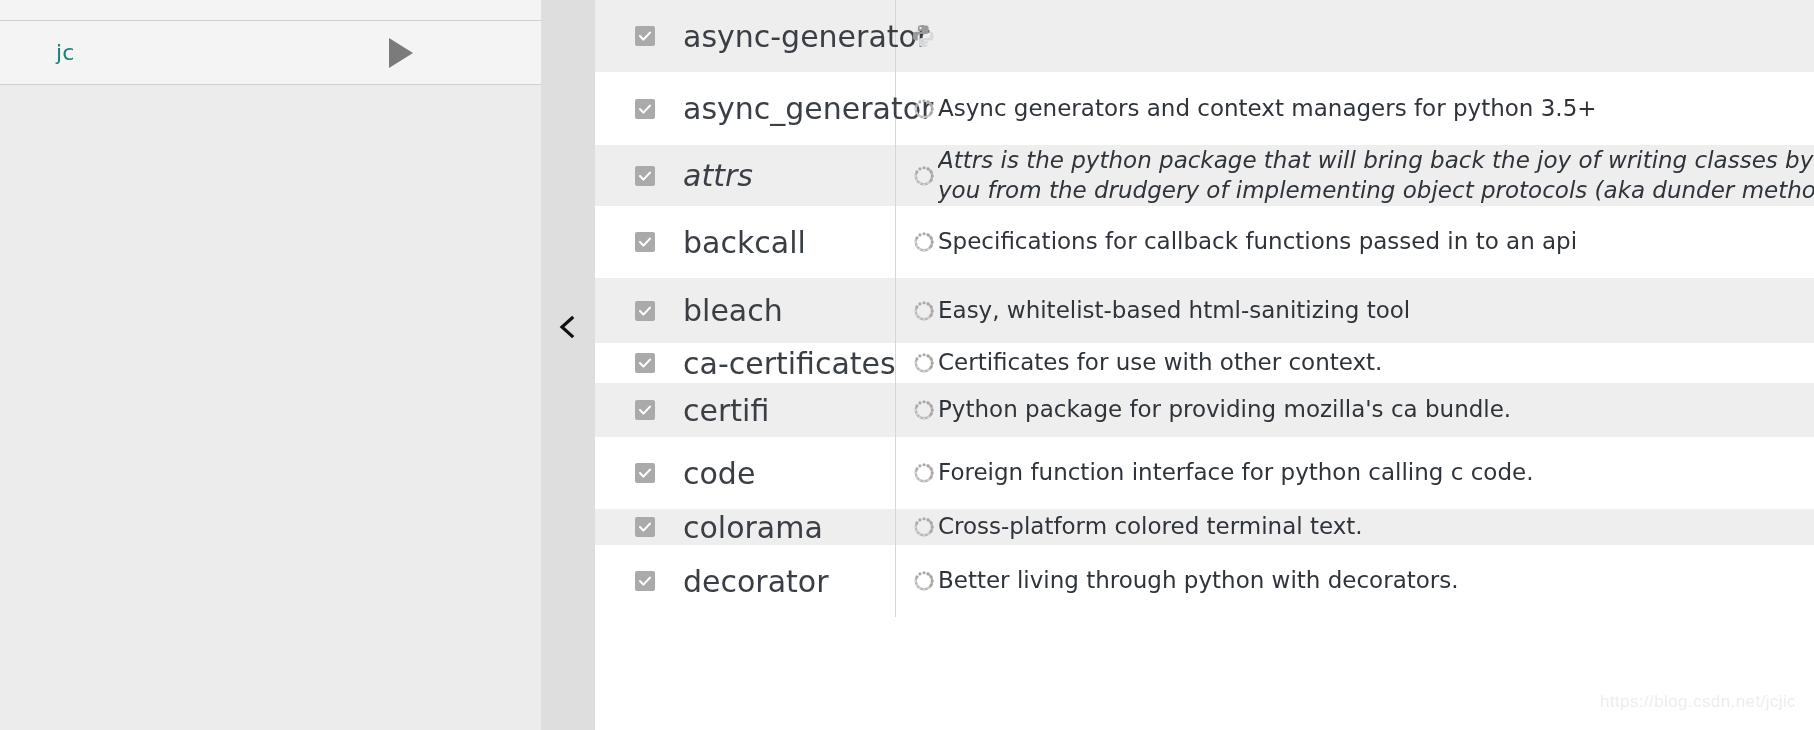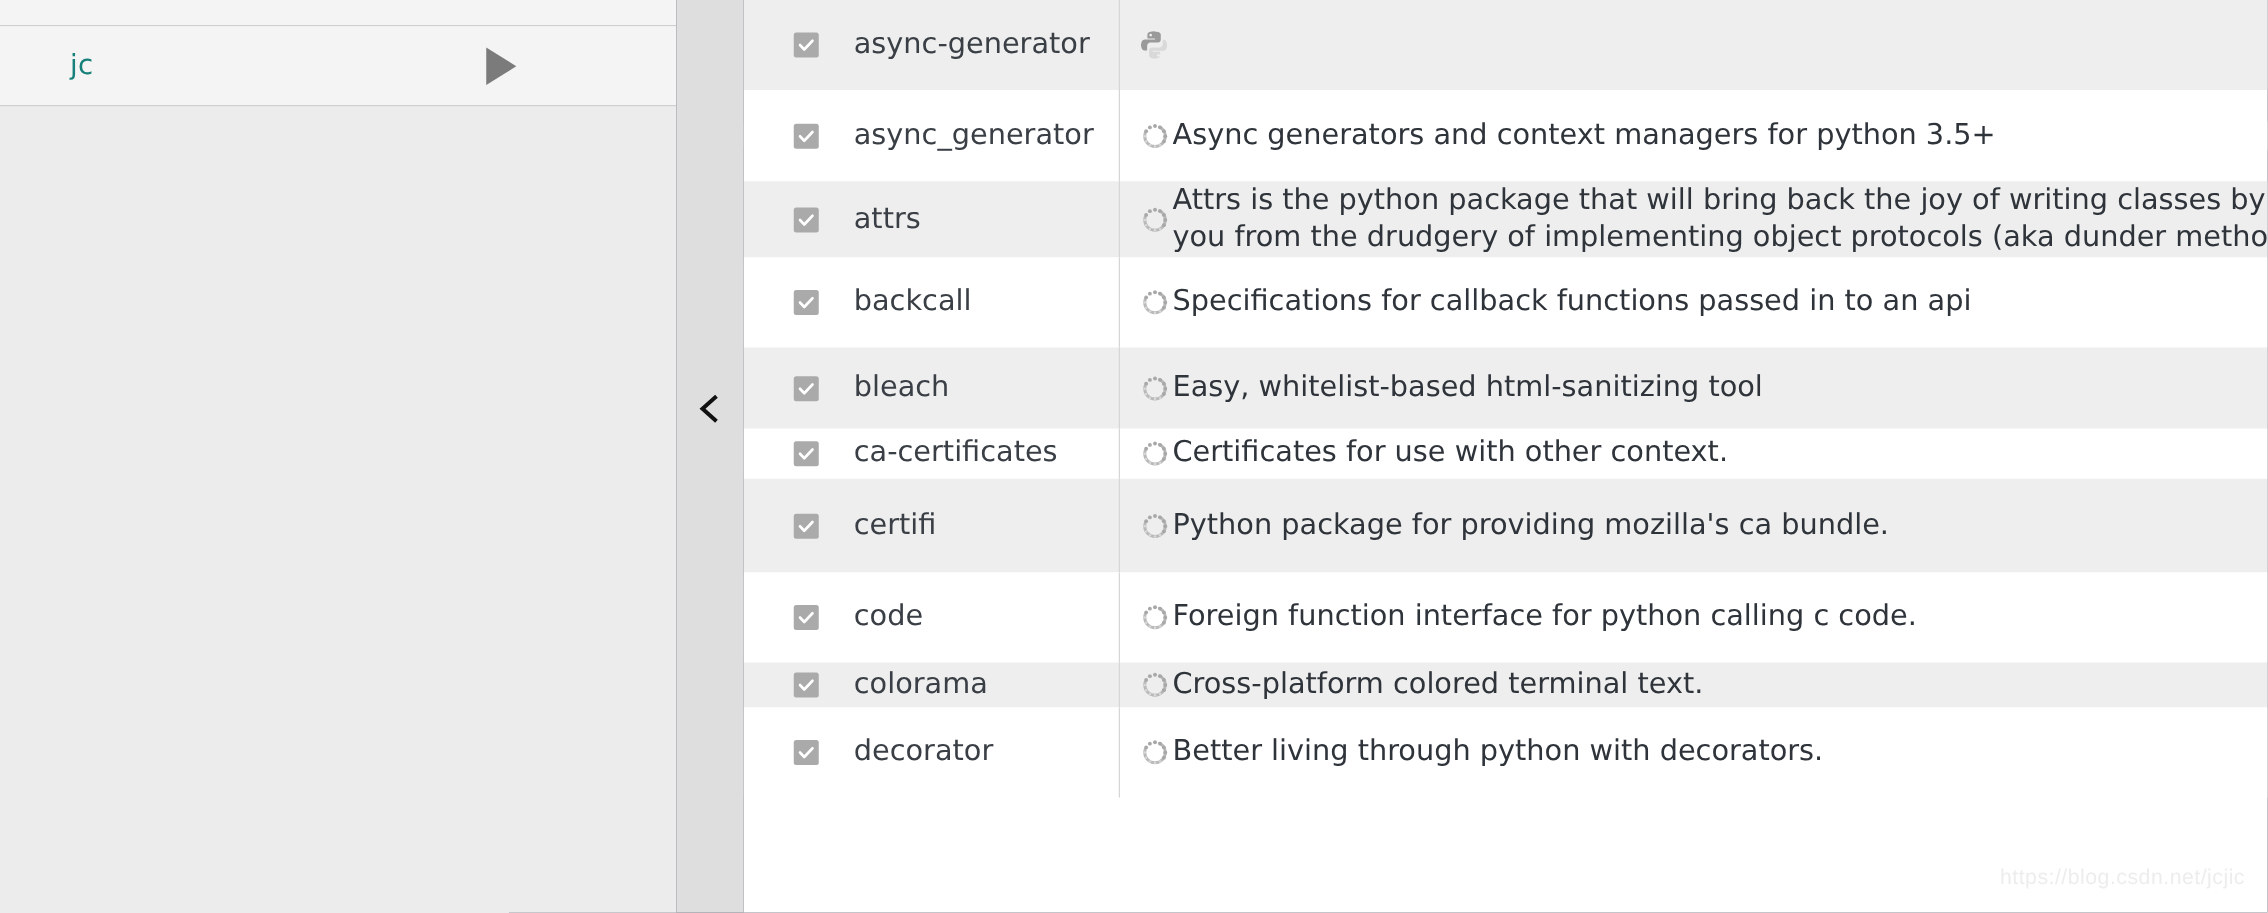--- a/index.html
+++ b/index.html
@@ -134,21 +134,21 @@
     height: 20px;
     background: #aaaaaa;
     border-radius: 2px;
     display: flex;
     align-items: center;
     justify-content: center;
   }
   .chk svg { display: block; }
   .pkg-name {
     margin-left: 28px;
-    font-size: 23px;
+    font-size: 30px;
     color: #3a3f46;
     white-space: nowrap;
     line-height: 1.1;
   }
 
   .cell-desc {
     position: relative;
     flex: 1 1 auto;
     height: 100%;
     display: flex;
@@ -258,21 +258,21 @@
               <circle cx="8.90" cy="20.10" r="1" fill="#d9d9d9"></circle>
               <circle cx="5.90" cy="17.10" r="1" fill="#d9d9d9"></circle>
               <circle cx="4.80" cy="13.00" r="1" fill="#d9d9d9"></circle>
               <circle cx="5.90" cy="8.90" r="1.55" fill="#a8a8a8"></circle>
               <circle cx="8.90" cy="5.90" r="1.55" fill="#a8a8a8"></circle>
             </svg>
           </span>
           <span class="pkg-desc">Async generators and context managers for python 3.5+</span>
         </div>
       </div>
-      <div class="pkg-row shade-gray" style="height: 61px;">
+      <div class="pkg-row shade-gray" style="height: 61px; font-style: italic;">
         <div class="cell-name">
           <span class="chk">
             <svg width="16" height="16" viewBox="0 0 16 16" aria-hidden="true">
               <polyline points="3,8 6.4,11.6 13,4.6" fill="none" stroke="#ffffff" stroke-width="2.1" stroke-linecap="round" stroke-linejoin="round"></polyline>
             </svg>
           </span>
           <span class="pkg-name">attrs</span>
         </div>
         <div class="cell-desc">
           <span class="status-icon">
@@ -379,21 +379,21 @@
               <circle cx="8.90" cy="20.10" r="1" fill="#d9d9d9"></circle>
               <circle cx="5.90" cy="17.10" r="1" fill="#d9d9d9"></circle>
               <circle cx="4.80" cy="13.00" r="1" fill="#d9d9d9"></circle>
               <circle cx="5.90" cy="8.90" r="1.55" fill="#a8a8a8"></circle>
               <circle cx="8.90" cy="5.90" r="1.55" fill="#a8a8a8"></circle>
             </svg>
           </span>
           <span class="pkg-desc">Certificates for use with other context.</span>
         </div>
       </div>
-      <div class="pkg-row shade-gray" style="height: 75px; text-align: right;">
+      <div class="pkg-row shade-gray" style="height: 54px; text-align: right;">
         <div class="cell-name">
           <span class="chk">
             <svg width="16" height="16" viewBox="0 0 16 16" aria-hidden="true">
               <polyline points="3,8 6.4,11.6 13,4.6" fill="none" stroke="#ffffff" stroke-width="2.1" stroke-linecap="round" stroke-linejoin="round"></polyline>
             </svg>
           </span>
           <span class="pkg-name">certifi</span>
         </div>
         <div class="cell-desc">
           <span class="status-icon">

